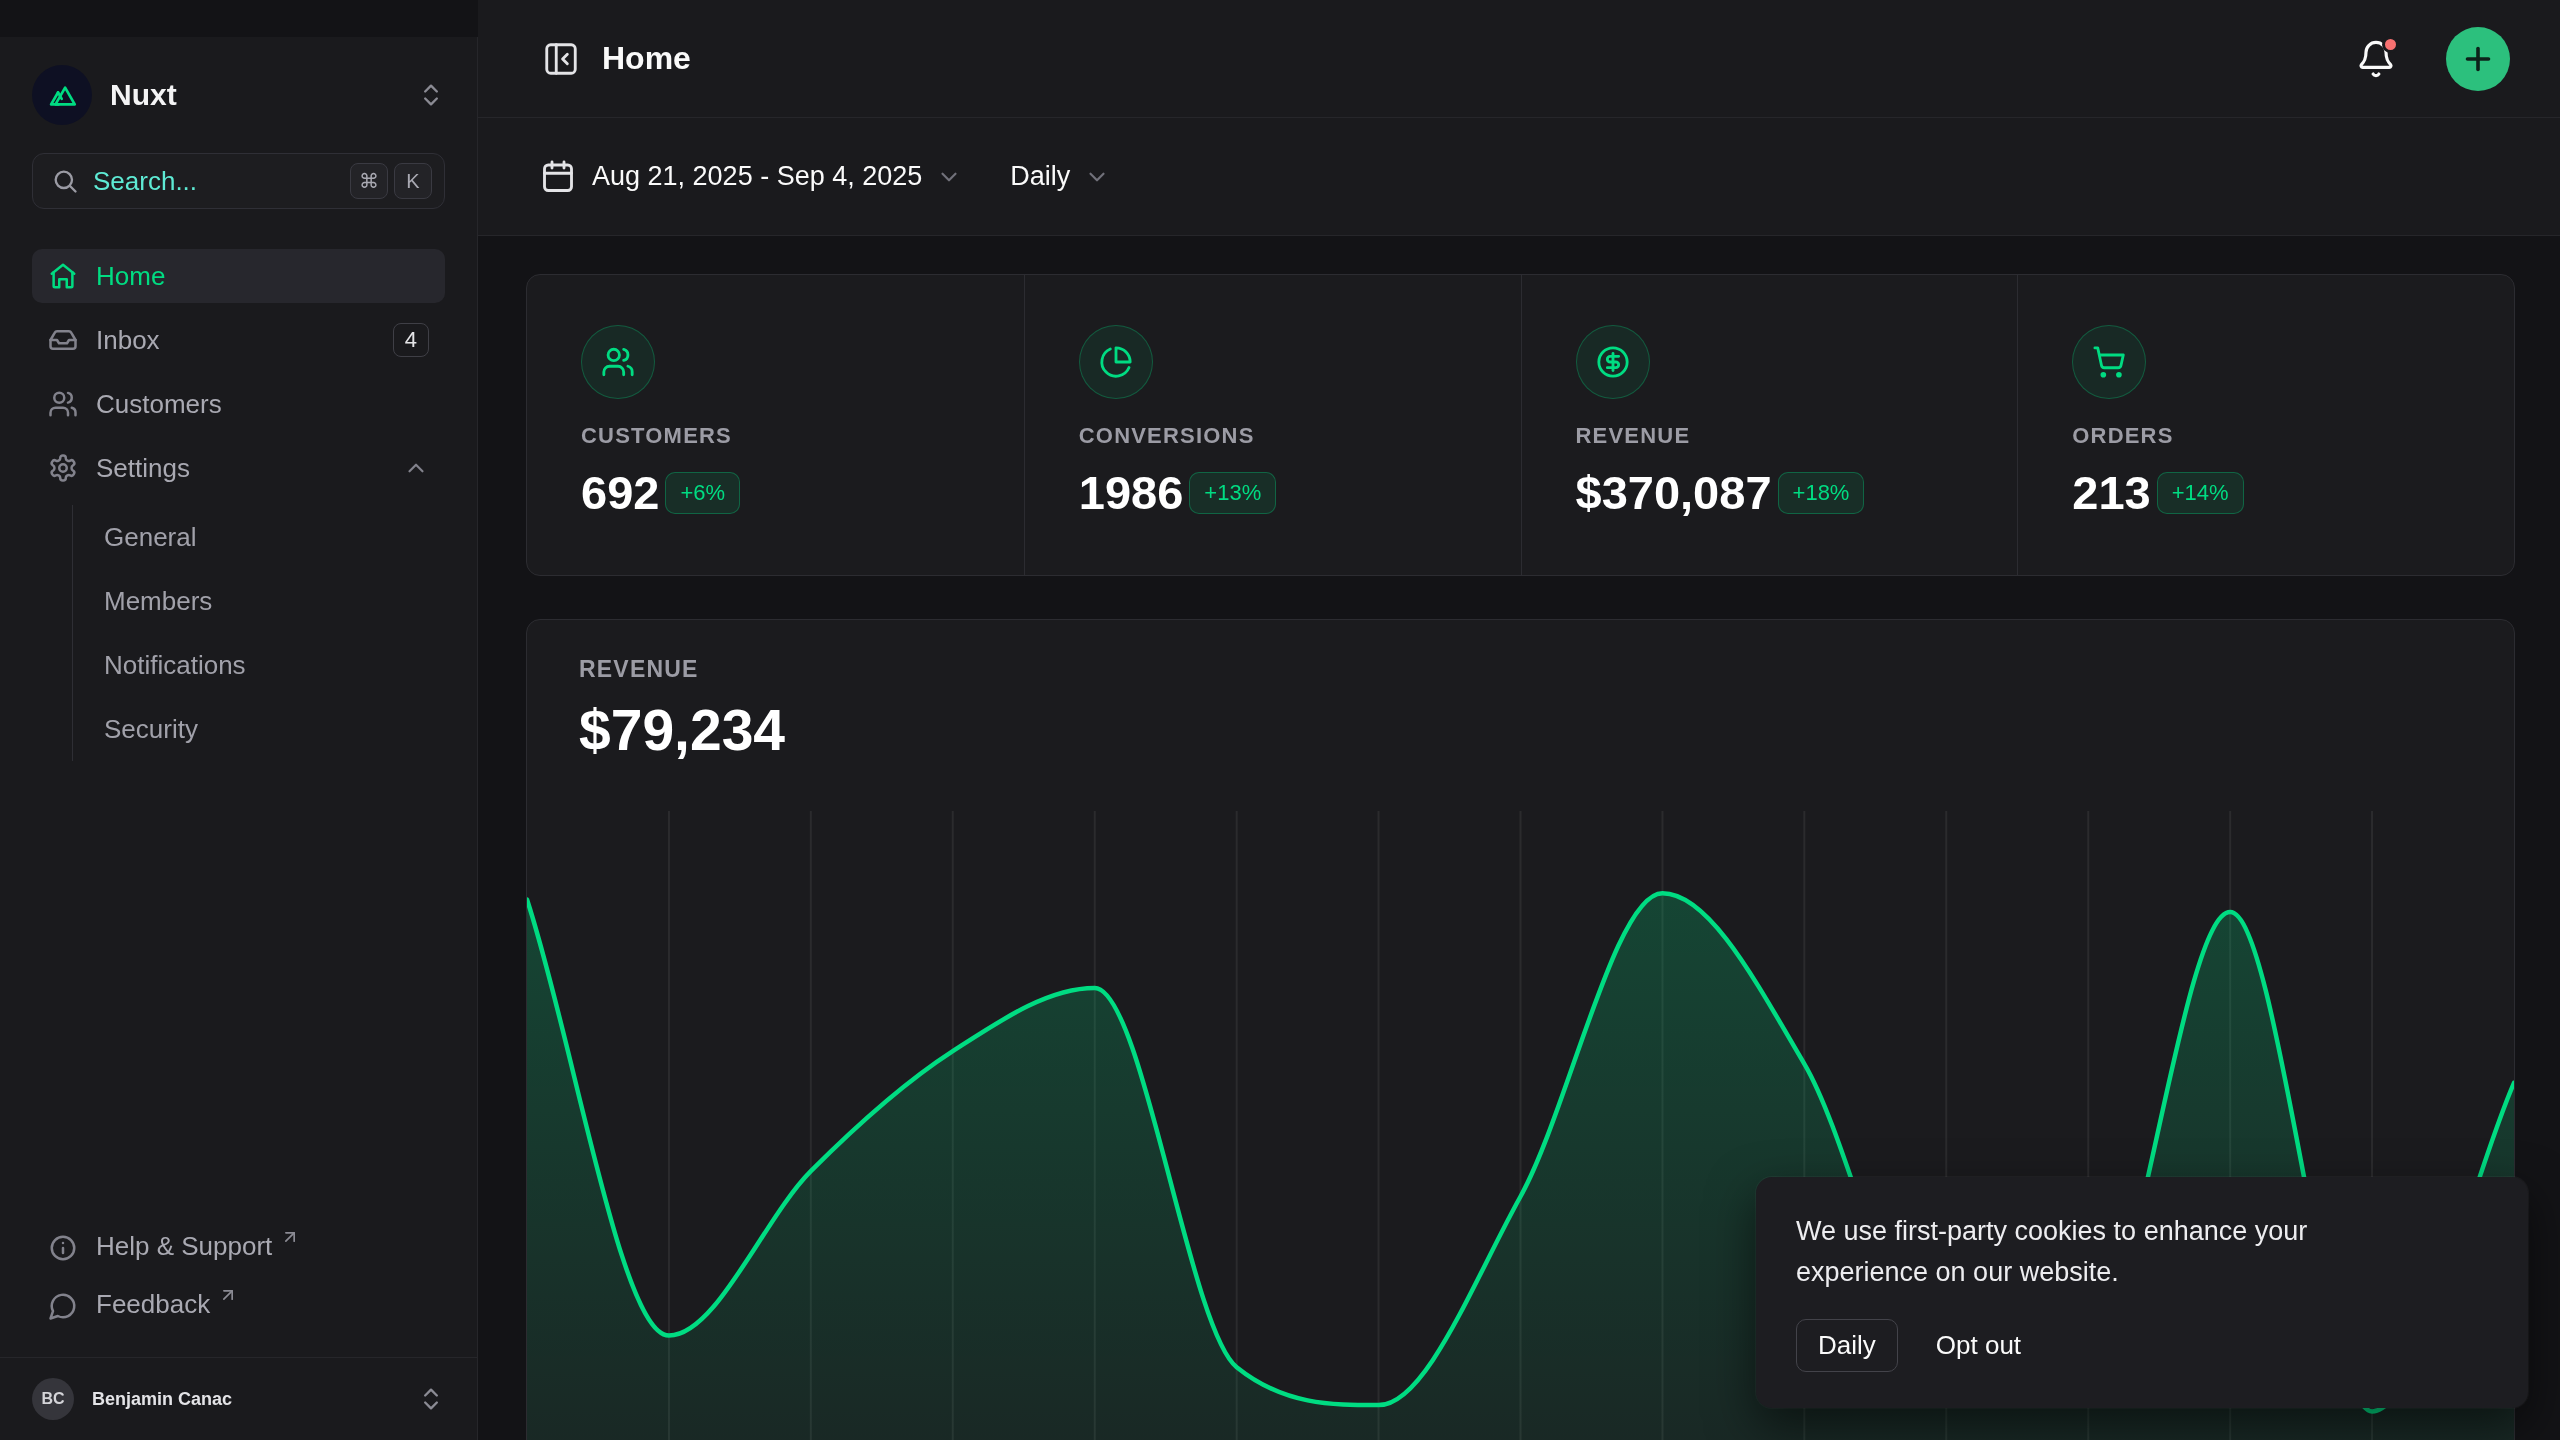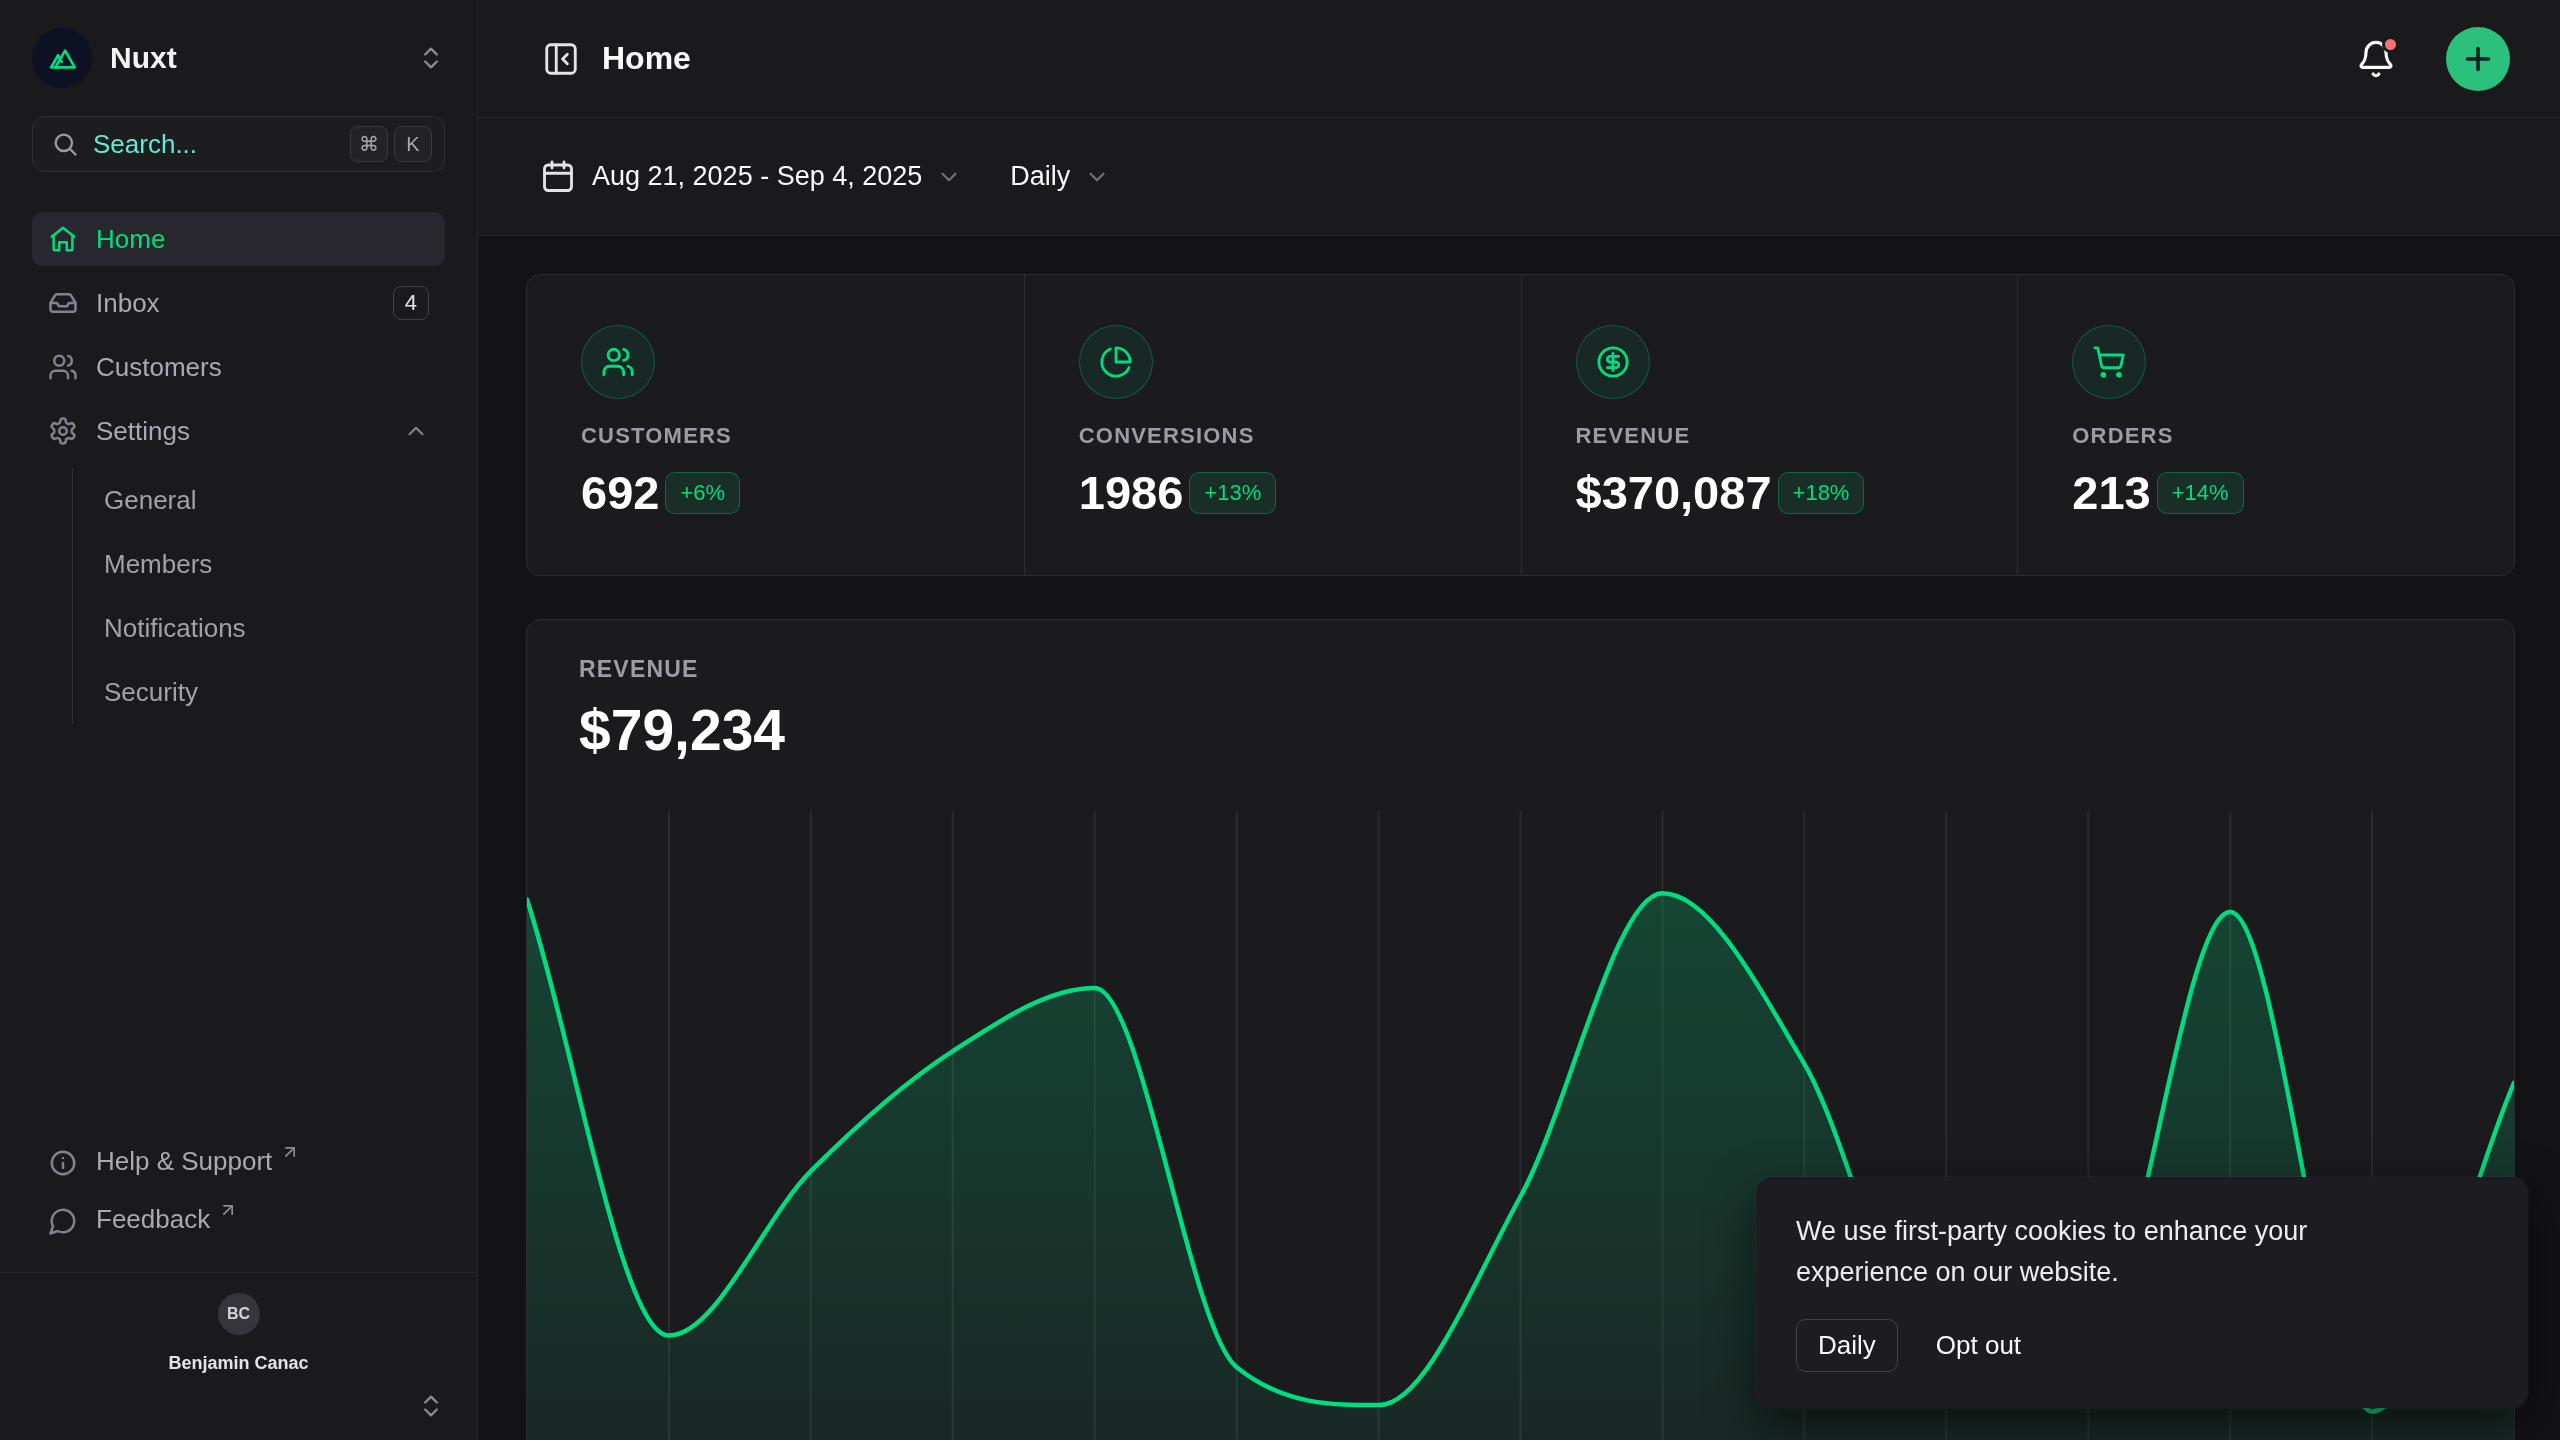--- a/index.html
+++ b/index.html
@@ -12,20 +12,21 @@
   }
   .app { display:flex; width:100%; height:100%; }
 
   
   .sidebar {
     width:478px; flex:0 0 478px;
     background:#1a1a1d;
     border-right:1px solid #26262a;
     display:flex; flex-direction:column;
     padding:26px 32px 0 32px;
+    margin-top:37px;
   }
   .logo-row { display:flex; align-items:center; gap:18px; height:64px; flex:0 0 auto; }
   .logo-circle {
     width:60px; height:60px; border-radius:50%;
     background:#0e1023; display:flex; align-items:center; justify-content:center;
   }
   .logo-circle svg { width:34px; height:34px; }
   .brand-name { font-size:30px; font-weight:600; color:#f4f4f5; }
   .updown { margin-left:auto; color:#8b8b94; display:flex; }
   .updown svg { width:28px; height:28px; }
@@ -71,21 +72,21 @@
   .sidebar-spacer { flex:1 1 auto; }
 
   .foot-links { flex:0 0 auto; padding-bottom:12px; }
   .foot-item { display:flex; align-items:flex-start; height:58px; padding:8px 16px 0 16px; color:#a9a9b2; font-size:26px; cursor:pointer; }
   .foot-item .n-icon { display:flex; margin-right:18px; color:#82828c; margin-top:2px; }
   .foot-item .n-icon svg { width:30px; height:30px; }
   .ext-arrow { margin-left:8px; margin-top:-4px; color:#8b8b94; display:flex; }
   .ext-arrow svg { width:20px; height:20px; }
 
   .user-section { border-top:1px solid #26262a; margin:6px -32px 0 -32px; padding:20px 32px; flex:0 0 auto; }
-  .user-row { display:flex; align-items:center; gap:18px; cursor:pointer;flex-direction:column; }
+  .user-row { display:flex; align-items:center; gap:18px; cursor:pointer; }
   .avatar {
     width:42px; height:42px; border-radius:50%; background:#35353b;
     color:#d4d4d8; font-size:16px; font-weight:700;
     display:flex; align-items:center; justify-content:center; overflow:hidden;
   }
   .user-name { font-size:18px; color:#e4e4e7; font-weight:700; }
 
   
   .main { flex:1 1 auto; display:flex; flex-direction:column; background:#131316; position:relative; }
 

